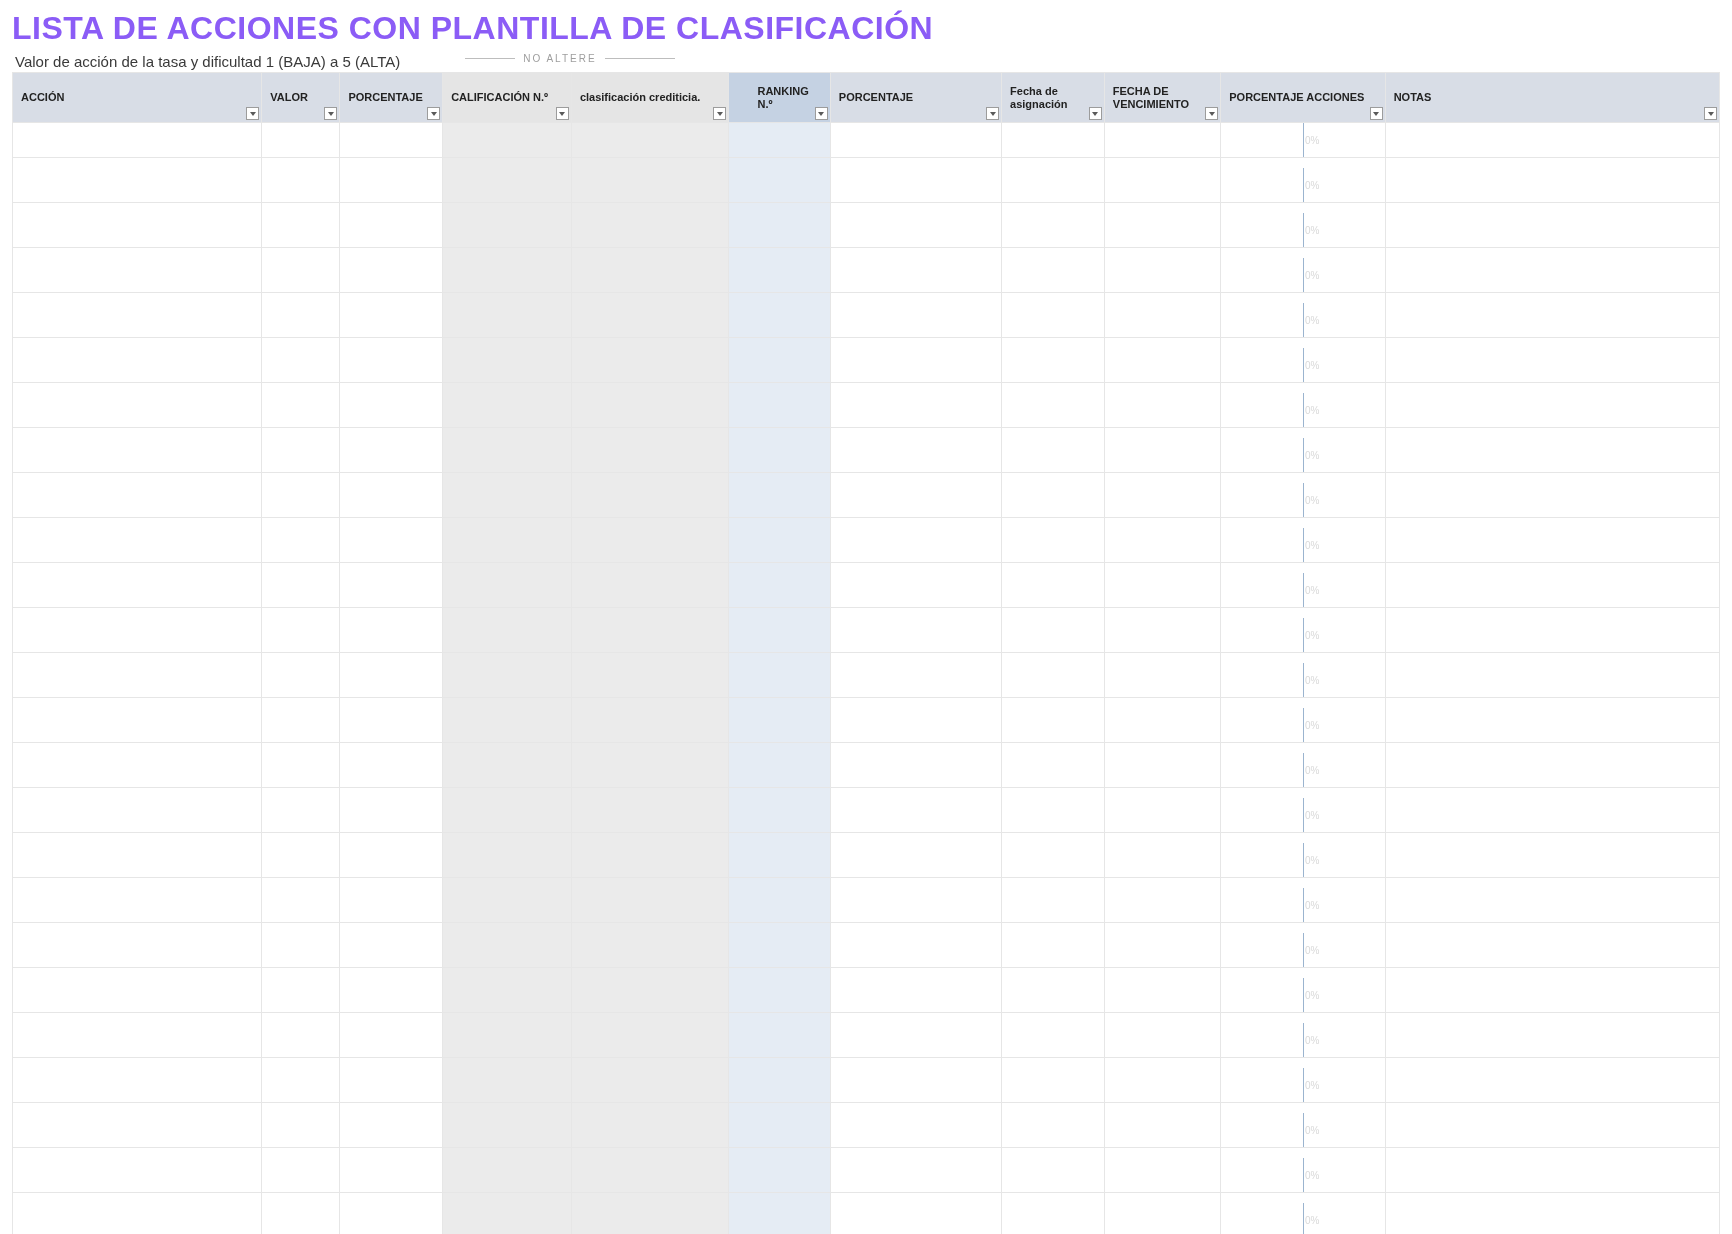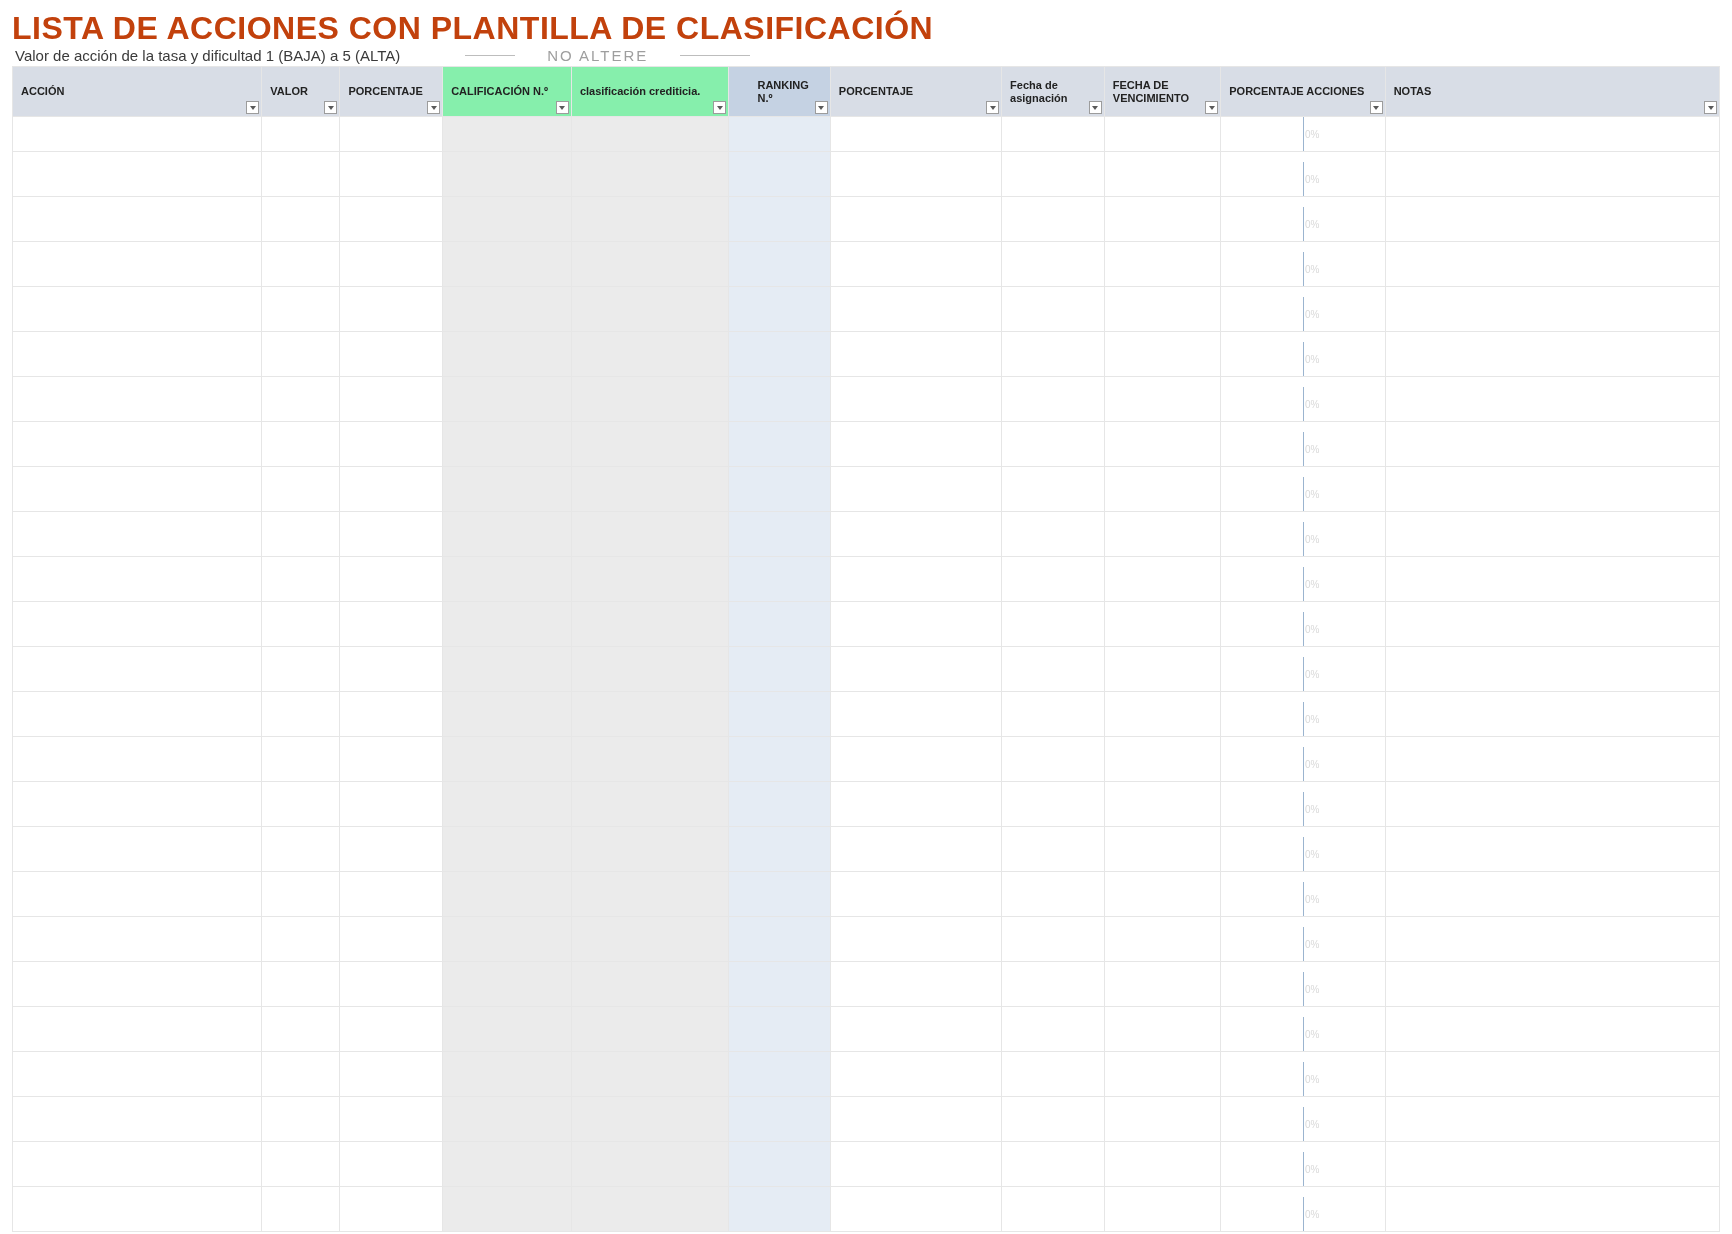--- a/index.html
+++ b/index.html
@@ -5,42 +5,42 @@
   * { box-sizing: border-box; margin: 0; padding: 0; }
   body {
     font-family: "Century Gothic", "Arial", sans-serif;
     background: #ffffff;
     width: 1732px;
     height: 1234px;
     overflow: hidden;
     padding: 10px 12px;
   }
   .title {
-    color: #c2410c;
+    color: #8b5cf6;
     font-size: 32px;
     font-weight: 700;
     letter-spacing: 0.5px;
+    margin-bottom: 6px;
   }
   .subheader-row {
     display: flex;
     align-items: flex-start;
     font-size: 15px;
     color: #3a3a3a;
     margin-bottom: 2px;
   }
   .subheader-note { flex: 0 0 auto; padding-left: 3px; }
   .no-altere-wrap {
     flex: 0 0 auto;
     margin-left: 65px;
     color: #9e9e9e;
-    font-size: 15px;
+    font-size: 10px;
     letter-spacing: 2px;
     display: flex;
     align-items: center;
-    gap: 24px;
   }
   .no-altere-wrap .dash {
     display: inline-block;
     height: 1px;
     background: #bdbdbd;
     vertical-align: middle;
   }
   .no-altere-wrap .d1 { width: 50px; margin-right: 8px; }
   .no-altere-wrap .d2 { width: 70px; margin-left: 8px; }
 
@@ -75,21 +75,21 @@
     font-size: 11px;
     font-weight: 700;
     color: #222;
     text-align: left;
     padding: 10px 8px 10px 8px;
     height: 50px;
     vertical-align: middle;
     background: #d8dde6;
   }
   thead th .hlabel { display: block; line-height: 1.15; }
-  thead th.bg-gray  { background: #86efac; }
+  thead th.bg-gray  { background: #e5e5e5; }
   thead th.bg-blue  { background: #c5d2e3; padding-left: 28px; }
   thead th.bg-light { background: #d8dde6; }
 
   .filter-btn {
     position: absolute;
     right: 2px;
     bottom: 2px;
     width: 13px;
     height: 13px;
     background: #ffffff;

